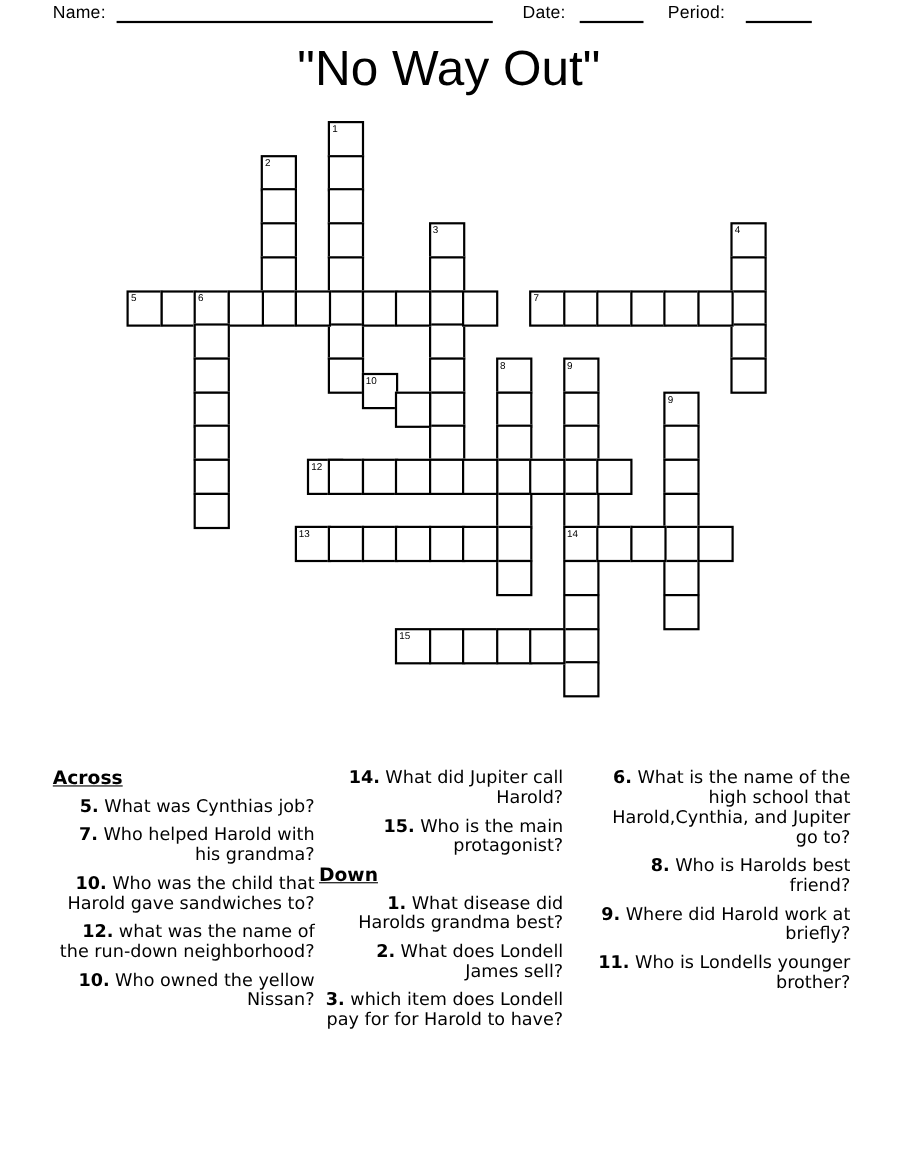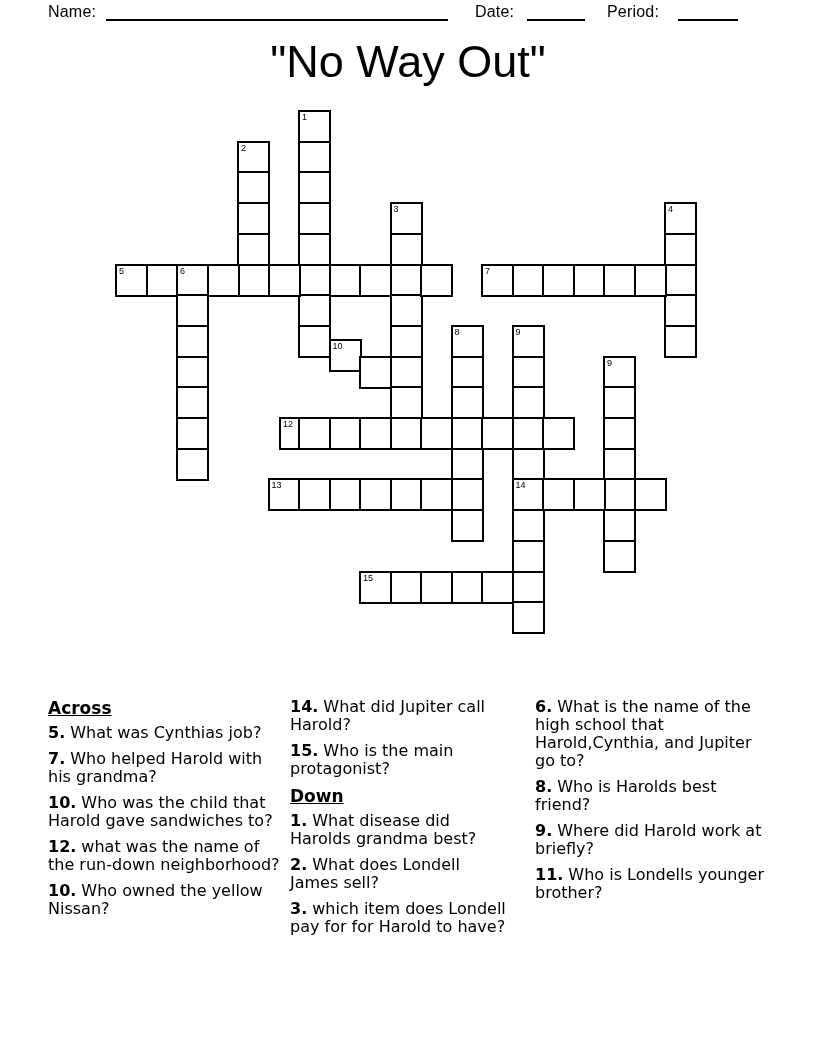--- a/index.html
+++ b/index.html
@@ -43,21 +43,21 @@
     font-family:"DejaVu Sans", sans-serif; font-size:16px; line-height:18px;
   }
   .clue-col { position:absolute; top:0; }
   .col-0 { left:48px;  width:238px; }
   .col-1 { left:290px; width:222px; }
   .col-2 { left:535px; width:238px; }
   .clue-heading {
     font-weight:bold; text-decoration:underline;
     font-size:17px; line-height:20px; margin:0 0 6px 0;
   }
-  .clue { margin:0 0 8px 0; }
+  .clue { margin:0 0 8px 0;text-align:right; }
   .clue b { margin-right:5px; }
 </style>
 </head>
 <body>
 
 <div class="page">
 
   <span class="hdr-label name-label">Name:</span>
   <span class="blank name-line"></span>
 

